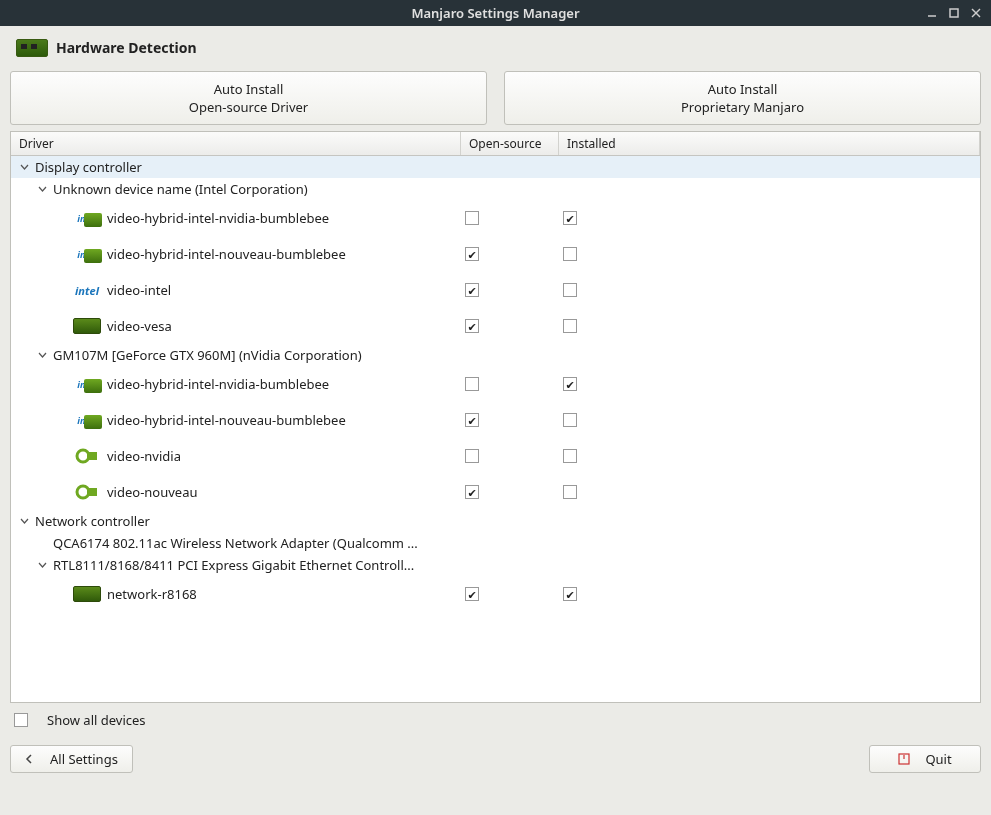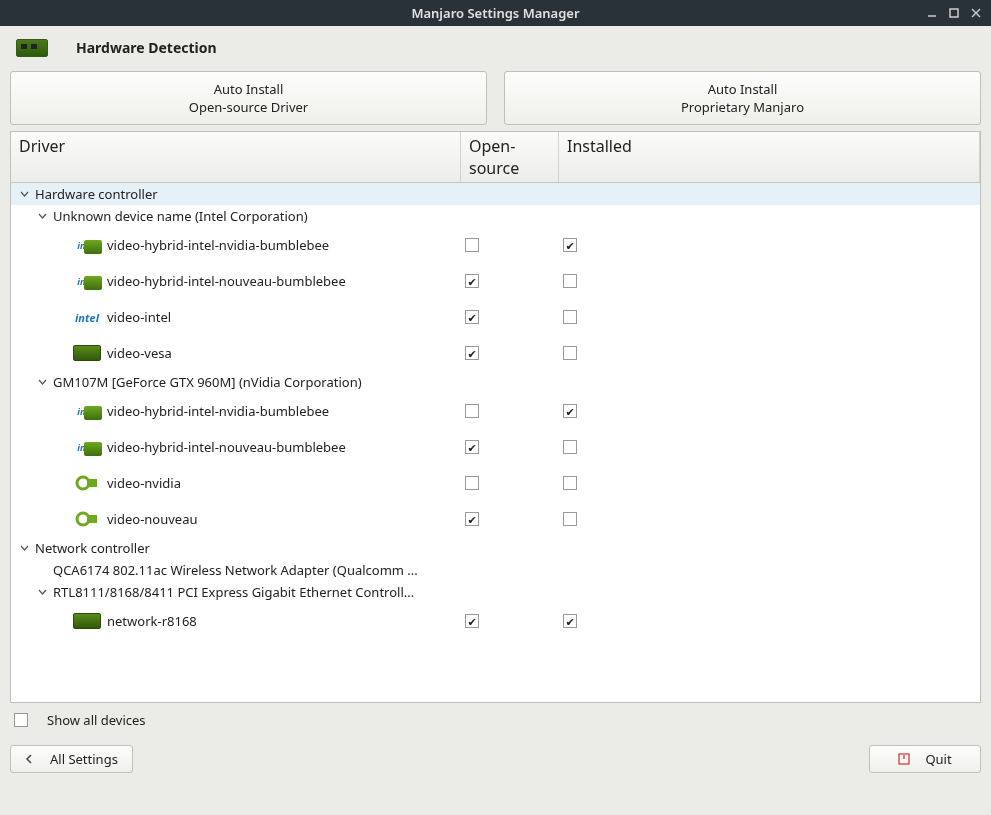--- a/index.html
+++ b/index.html
@@ -32,21 +32,21 @@
 }
 .win-btn {
   width: 22px; height: 20px;
   display: flex; align-items: center; justify-content: center;
   color: #ccc;
   cursor: pointer;
 }
 .header {
   display: flex;
   align-items: center;
-  gap: 28px;
+  gap: 8px;
   padding: 12px 16px 6px 16px;
 }
 .hw-icon {
   width: 32px; height: 18px;
 }
 .hw-icon-inner {
   width: 100%; height: 100%;
   background: linear-gradient(#4a7a1a, #2d5a0a);
   border: 1px solid #385a12;
   border-radius: 2px;
@@ -79,21 +79,21 @@
 .treebox {
   border: 1px solid #c0c0ba;
   background: #fff;
   height: 572px;
   overflow: auto;
 }
 .tree-header {
   display: flex;
   background: linear-gradient(#fbfbfa, #ececea);
   border-bottom: 1px solid #c5c5c1;
-  font-size: 16px;
+  font-size: 12px;
 }
 .th {
   padding: 3px 8px;
   border-right: 1px solid #d2d2ce;
 }
 .th.driver { flex: 0 0 450px; }
 .th.open { flex: 0 0 98px; }
 .th.inst { flex: 1; }
 .tree-body {}
 .row {
@@ -230,21 +230,21 @@
 
     <div class="tree-body" id="tree-body">
         <div class="row selected">
           <div class="cell-driver">
             <span class="indent" style="width: 2px;"></span>
             <span class="exp">
               <svg width="9" height="9" viewBox="0 0 9 9">
                 <path d="M1 2 L4.5 6 L8 2" fill="none" stroke="#555" stroke-width="1.2"></path>
               </svg>
             </span>
-            <span class="label">Hardware controller</span>
+            <span class="label">Display controller</span>
           </div>
           <div class="cell-open"></div>
           <div class="cell-inst"></div>
         </div>
         <div class="row">
           <div class="cell-driver">
             <span class="indent" style="width: 20px;"></span>
             <span class="exp">
               <svg width="9" height="9" viewBox="0 0 9 9">
                 <path d="M1 2 L4.5 6 L8 2" fill="none" stroke="#555" stroke-width="1.2"></path>

